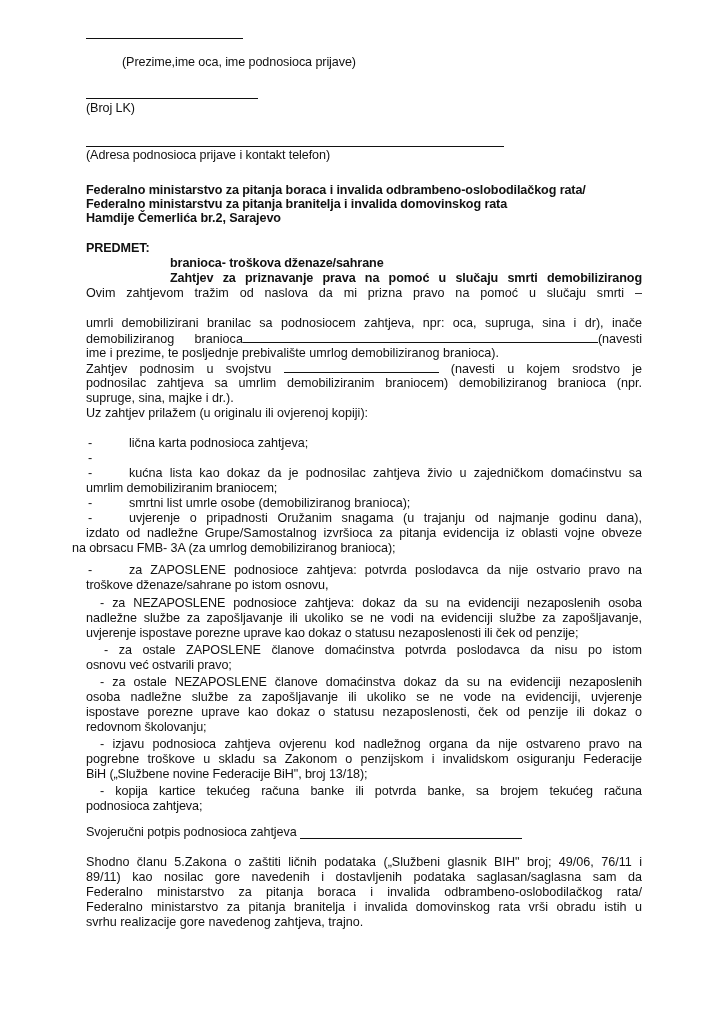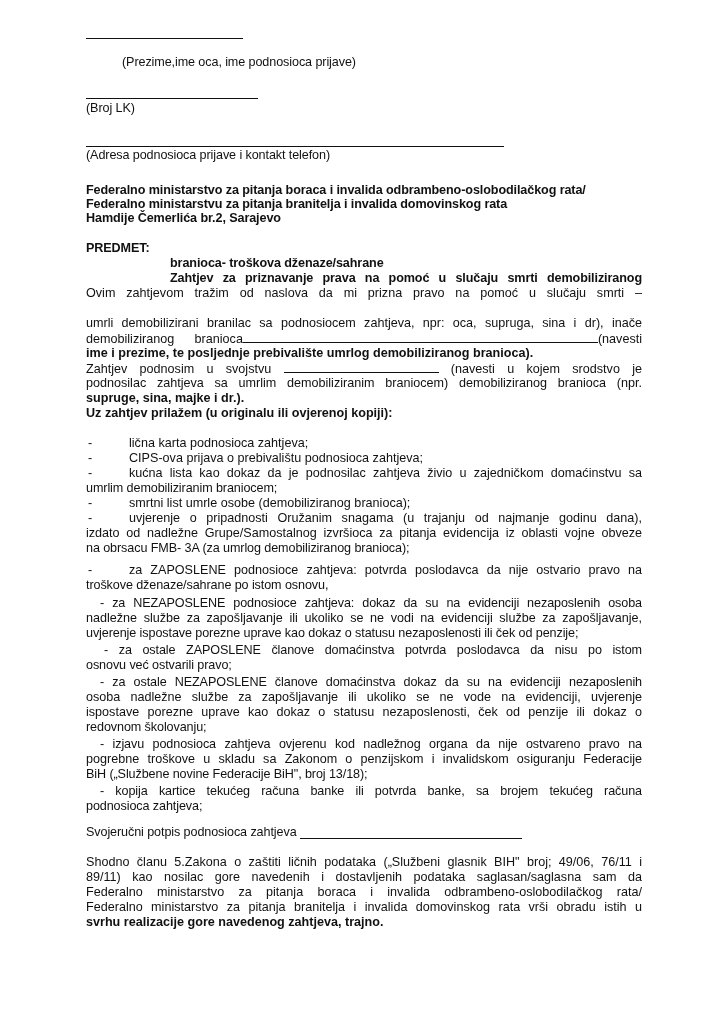--- a/index.html
+++ b/index.html
@@ -4,21 +4,21 @@
 <style>
   html, body { margin: 0; padding: 0; background: #ffffff; }
   body { width: 724px; height: 1024px; position: relative; overflow: hidden;
          font-family: "Liberation Sans", sans-serif; color: #111; }
   .page { position: absolute; left: 0; top: 0; width: 724px; height: 1024px; }
   .t { position: absolute; font-size: 12.6px; line-height: 15px; white-space: nowrap; letter-spacing: -0.1px; }
   .b { font-weight: bold; }
   .rule { position: absolute; height: 0; border-top: 1px solid #111; }
   .just { position: absolute; left: 86px; width: 556px; font-size: 12.6px; line-height: 15px;
           text-align: justify; text-align-last: justify; white-space: nowrap; }
-  .just.last { text-align-last: left; font-weight: bold; }
+  .just.last { text-align-last: left; }
   .blank { display: inline-block; border-bottom: 1px solid #111; height: 11px; vertical-align: baseline; }
   .dash { position: absolute; left: 88px; font-size: 12.6px; line-height: 15px; }
   .bul { position: absolute; left: 129px; font-size: 12.6px; line-height: 15px; white-space: nowrap; }
   .hjust { text-align: justify; text-align-last: justify; }
 </style>
 </head>
 <body>
 
 <div class="page">
 
@@ -52,33 +52,32 @@
     <span>(navesti u kojem srodstvo je</span>
   </div>
   <div class="just" style="top:376px;">podnosilac zahtjeva sa umrlim demobiliziranim braniocem) demobiliziranog branioca (npr.</div>
   <div class="just last" style="top:391px;">supruge, sina, majke i dr.).</div>
   <div class="just last" style="top:406px;">Uz zahtjev prilažem (u originalu ili ovjerenoj kopiji):</div>
 
   <div class="dash" style="top:436px;">-</div>
   <div class="bul" style="top:436px;">lična karta podnosioca zahtjeva;</div>
 
   <div class="dash" style="top:451px;">-</div>
-  <div class="bul" style="top:451px;">CIPS-ova prijava o prebivalištu podnosioca zahtjeva;</div>
 
   <div class="dash" style="top:466px;">-</div>
   <div class="bul hjust" style="top:466px; width:513px;">kućna lista kao dokaz da je podnosilac zahtjeva živio u zajedničkom domaćinstvu sa</div>
   <div class="t" style="left:86px; top:481px;">umrlim demobiliziranim braniocem;</div>
 
   <div class="dash" style="top:496px;">-</div>
   <div class="bul" style="top:496px;">smrtni list umrle osobe (demobiliziranog branioca);</div>
 
   <div class="dash" style="top:511px;">-</div>
   <div class="bul hjust" style="top:511px; width:513px;">uvjerenje o pripadnosti Oružanim snagama (u trajanju od najmanje godinu dana),</div>
   <div class="just" style="top:526px;">izdato od nadležne Grupe/Samostalnog izvršioca za pitanja evidencija  iz oblasti vojne obveze</div>
-  <div class="t" style="left:86px; top:541px;text-align:center;">na obrsacu FMB- 3A (za umrlog demobiliziranog branioca);</div>
+  <div class="t" style="left:72px; top:541px;text-align:center;">na obrsacu FMB- 3A (za umrlog demobiliziranog branioca);</div>
 
   <div class="dash" style="top:563px;">-</div>
   <div class="bul hjust" style="top:563px; width:513px;">za ZAPOSLENE podnosioce zahtjeva: potvrda poslodavca da nije ostvario pravo na</div>
   <div class="t" style="left:86px; top:578px;">troškove dženaze/sahrane po istom osnovu,</div>
 
   <div class="t hjust" style="left:100px; top:596px; width:542px;">-  za NEZAPOSLENE podnosioce zahtjeva: dokaz da su na evidenciji nezaposlenih osoba</div>
   <div class="just" style="top:611px;">nadležne službe za zapošljavanje ili ukoliko se  ne vodi na evidenciji službe za zapošljavanje,</div>
   <div class="t" style="left:86px; top:626px;">uvjerenje ispostave porezne uprave kao dokaz o statusu nezaposlenosti ili ček od penzije;</div>
 
   <div class="t hjust" style="left:104px; top:643px; width:538px;">-    za ostale ZAPOSLENE članove domaćinstva potvrda poslodavca da nisu po istom</div>

